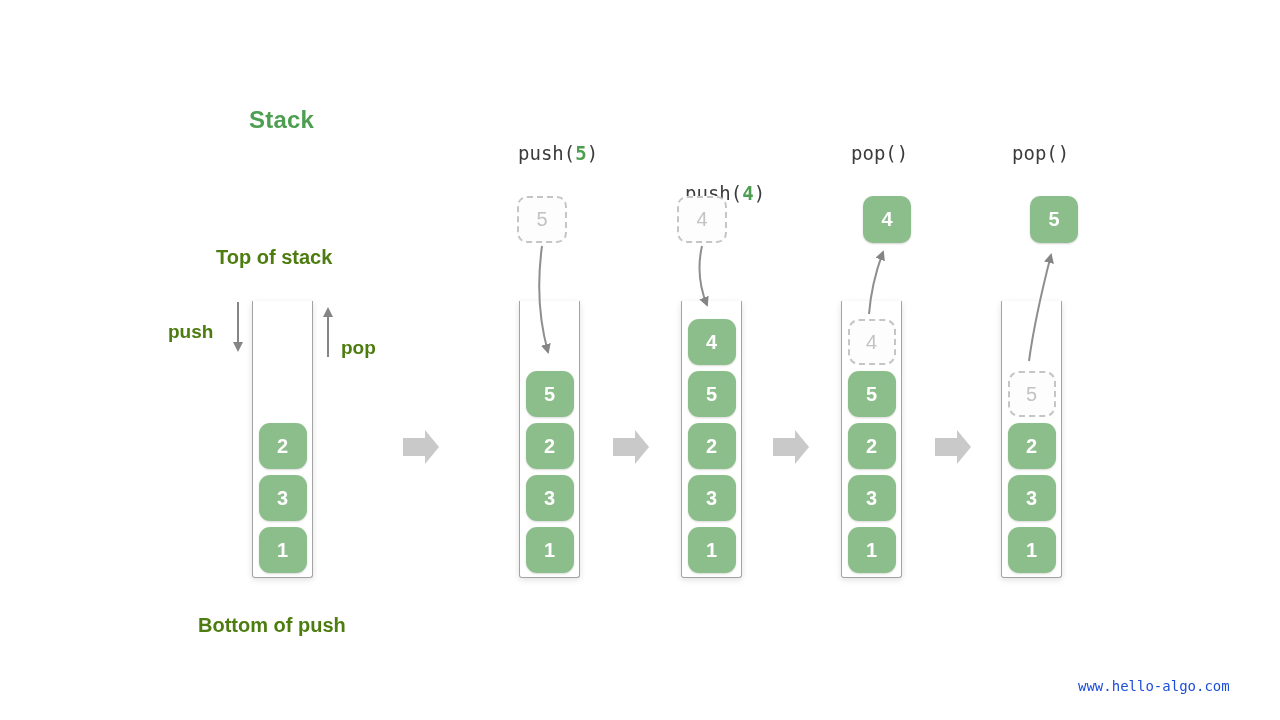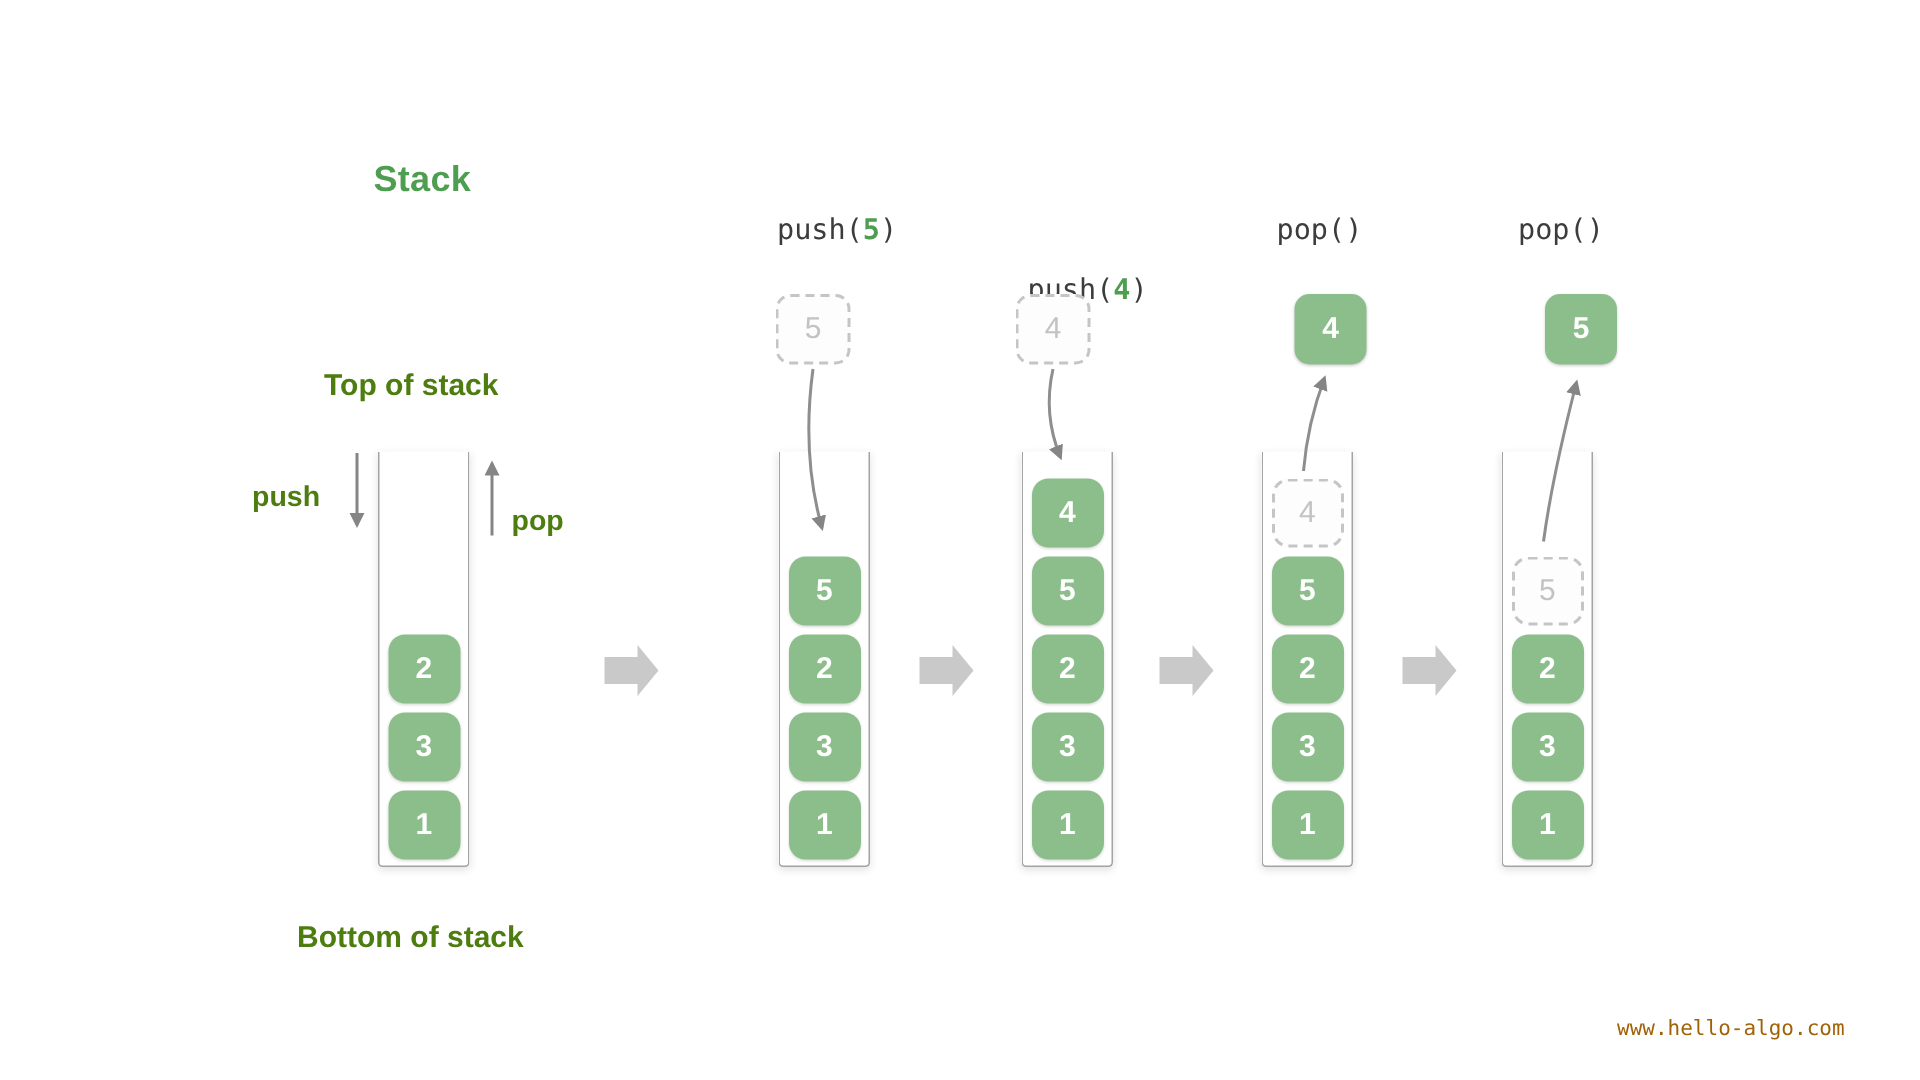--- a/index.html
+++ b/index.html
@@ -115,33 +115,33 @@
   .overlay {
     position: absolute;
     left: 0; top: 0;
     pointer-events: none;
   }
 
   .watermark {
     left: 1078px; top: 678px;
     font-family: "DejaVu Sans Mono", monospace;
     font-size: 14px;
-    color: #a16207;
+    color: #1d4ed8;
   }
 </style>
 </head>
 <body>
 
 <div class="stage">
 
   <div class="abs title">Stack</div>
   <div class="abs ann ann-top">Top of stack</div>
   <div class="abs ann ann-push">push</div>
   <div class="abs ann ann-pop">pop</div>
-  <div class="abs ann ann-bottom">Bottom of stack</div>
+  <div class="abs ann ann-bottom">Bottom of push</div>
 
   <div class="abs op-label op-push5"><span>push(</span><span class="arg">5</span><span>)</span></div>
   <div class="abs op-label op-push4"><span>push(</span><span class="arg">4</span><span>)</span></div>
   <div class="abs op-label op-pop1"><span>pop(</span><span class="arg"></span><span>)</span></div>
   <div class="abs op-label op-pop2"><span>pop(</span><span class="arg"></span><span>)</span></div>
 
   <div class="abs float-box float-ghost fb-push5">5</div>
   <div class="abs float-box float-ghost fb-push4">4</div>
   <div class="abs float-box float-solid fb-pop1">4</div>
   <div class="abs float-box float-solid fb-pop2">5</div>

